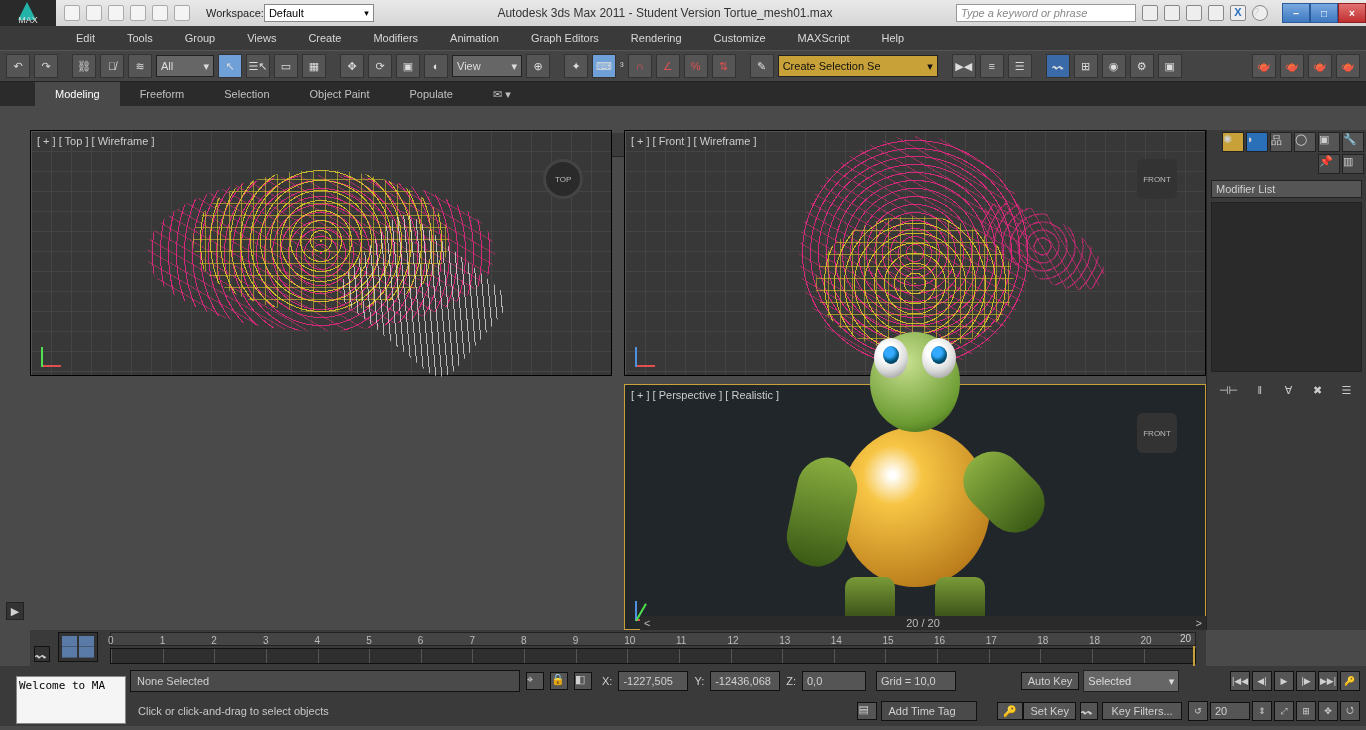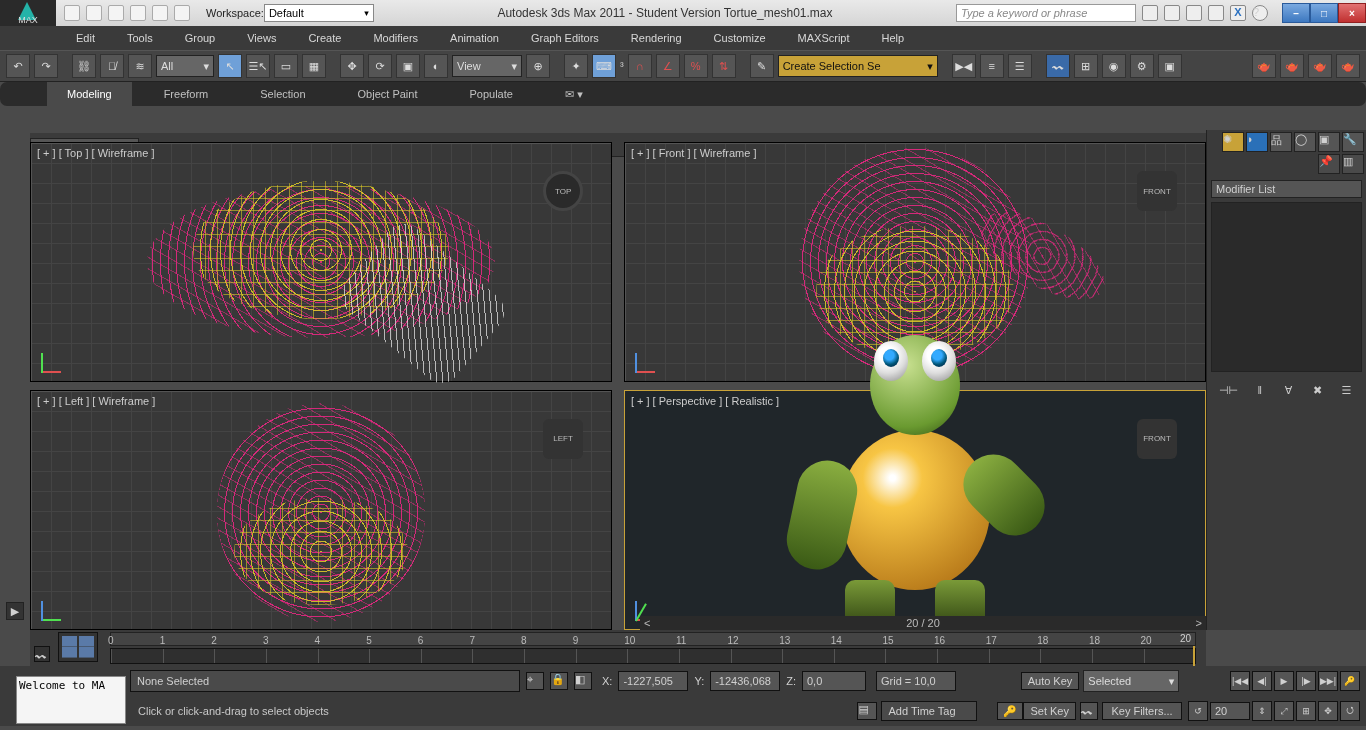--- a/index.html
+++ b/index.html
@@ -31,28 +31,28 @@
 .maintool { height:32px; background:#444; border-top:1px solid #555; border-bottom:1px solid #222; display:flex; align-items:center; padding:0 6px; gap:4px;}
 .tbtn { width:24px; height:24px; background:#555; border:1px solid #333; display:flex; align-items:center; justify-content:center; color:#ddd;}
 .tbtn.on { background:#6fa0d8;}
 .tsep { width:6px;}
 .combo { height:22px; border:1px solid #222; background:#666; color:#ddd; display:flex; align-items:center; padding:0 4px; justify-content:space-between;}
 .combo::after { content:"▾"; }
 .nameset { width:160px;}
 .yellowf { background:#c8a238; color:#111;}
 
 
-.ribbon { height:24px; background:#2b2b2b; display:flex; align-items:center; padding-left:47px; gap:12px;border-radius:7px;}
+.ribbon { height:24px; background:#2b2b2b; display:flex; align-items:center; padding-left:35px; gap:0;}
 .rtab { padding:0 20px; height:100%; display:flex; align-items:center; color:#c0c0c0;}
 .rtab.active { background:#4a4a4a; color:#fff;}
 .subribbon { height:24px; background:#3b3b3b; border-bottom:1px solid #222; display:flex; align-items:flex-end; padding-left:30px;margin-top:27px;}
 .subribbon span { padding:0 10px; background:#555; border:1px solid #222; height:18px; display:flex; align-items:center;}
 
 
-.central { position:absolute; top:130px; left:30px; right:160px; bottom:100px;margin-top:12px;}
+.central { position:absolute; top:130px; left:30px; right:160px; bottom:100px;}
 .quad { position:absolute; background:#1e1e1e; border:1px solid #000;}
 .quad.active { border:1px solid #c8a238;}
 .vlabel { position:absolute; top:4px; left:6px; font-size:11px; color:#ccc;}
 .vcube { position:absolute; top:28px; right:28px; width:40px; height:40px; border-radius:6px; background:#333; display:flex; align-items:center; justify-content:center; font-size:8px; color:#bbb;}
 .vcube.round { border-radius:50%; background:#2a2a2a; border:3px solid #444;}
 .axis { position:absolute; bottom:8px; left:10px; width:28px; height:28px;}
 .axis .x { position:absolute; bottom:0; left:0; width:20px; height:2px; background:#e05050;}
 .axis .y { position:absolute; bottom:0; left:0; width:2px; height:20px; background:#50e050;}
 .axis .z { position:absolute; bottom:0; left:0; width:2px; height:20px; background:#5090e0; transform:rotate(30deg); transform-origin:bottom;}
 .grid-bg { position:absolute; inset:0; background:
@@ -271,31 +271,20 @@
     <div class="wf body" style="left:30%;top:2%;width:40%;height:96%;"></div>
     <div class="wf shell" style="left:33%;top:35%;width:34%;height:55%;"></div>
     <div class="wf body" style="left:60%;top:35%;width:24%;height:25%;transform:rotate(30deg);"></div>
     <div class="vlabel">[ + ] [ Front ] [ Wireframe ]</div>
     <div class="vcube">FRONT</div>
     <div class="axis">
         <div class="x"></div>
         <div class="y" style="background:#5090e0"></div>
       </div>
   </div>
-  <div class="quad" style="left:0;bottom:0;width:49.5%;height:49.2%;">
-    <div class="grid-bg"></div>
-    <div class="wf body" style="left:32%;top:5%;width:36%;height:92%;"></div>
-    <div class="wf shell" style="left:35%;top:45%;width:30%;height:45%;"></div>
-    <div class="vlabel">[ + ] [ Left ] [ Wireframe ]</div>
-    <div class="vcube">LEFT</div>
-    <div class="axis">
-        <div class="x" style="background:#50e050"></div>
-        <div class="y" style="background:#5090e0"></div>
-      </div>
-  </div>
   <div class="quad active" style="right:0;bottom:0;width:49.5%;height:49.2%;background:#20262a;">
     <div class="vlabel">[ + ] [ Perspective ] [ Realistic ]</div>
     <div class="vcube">FRONT</div>
     <div class="axis">
         <div class="x"></div>
         <div class="y" style="background:#5090e0"></div>
         <div class="z" style="background:#50e050"></div>
       </div>
     <div class="shaded">
       <div class="belly"></div>

